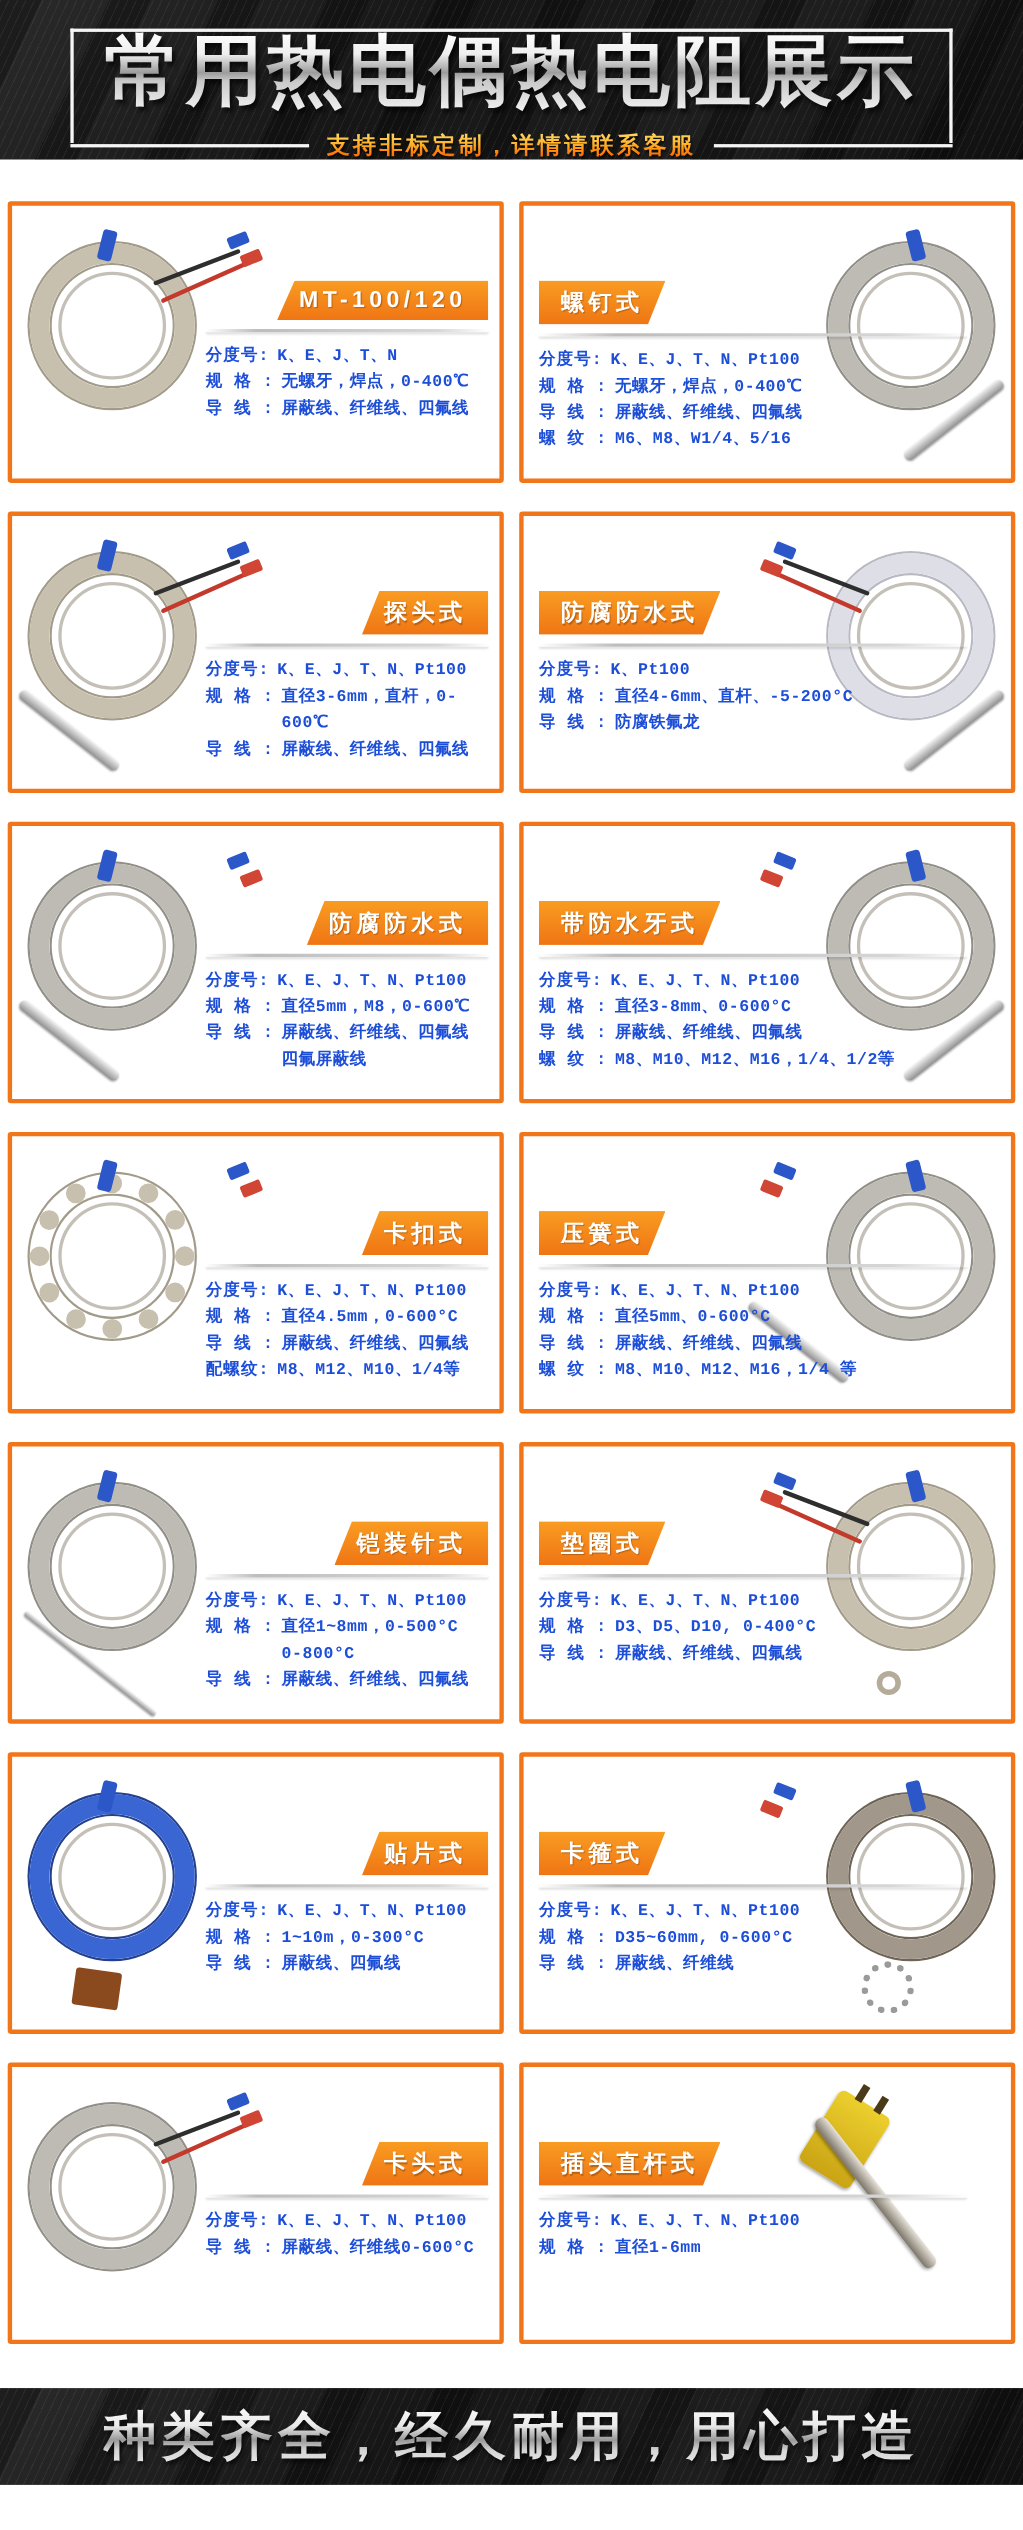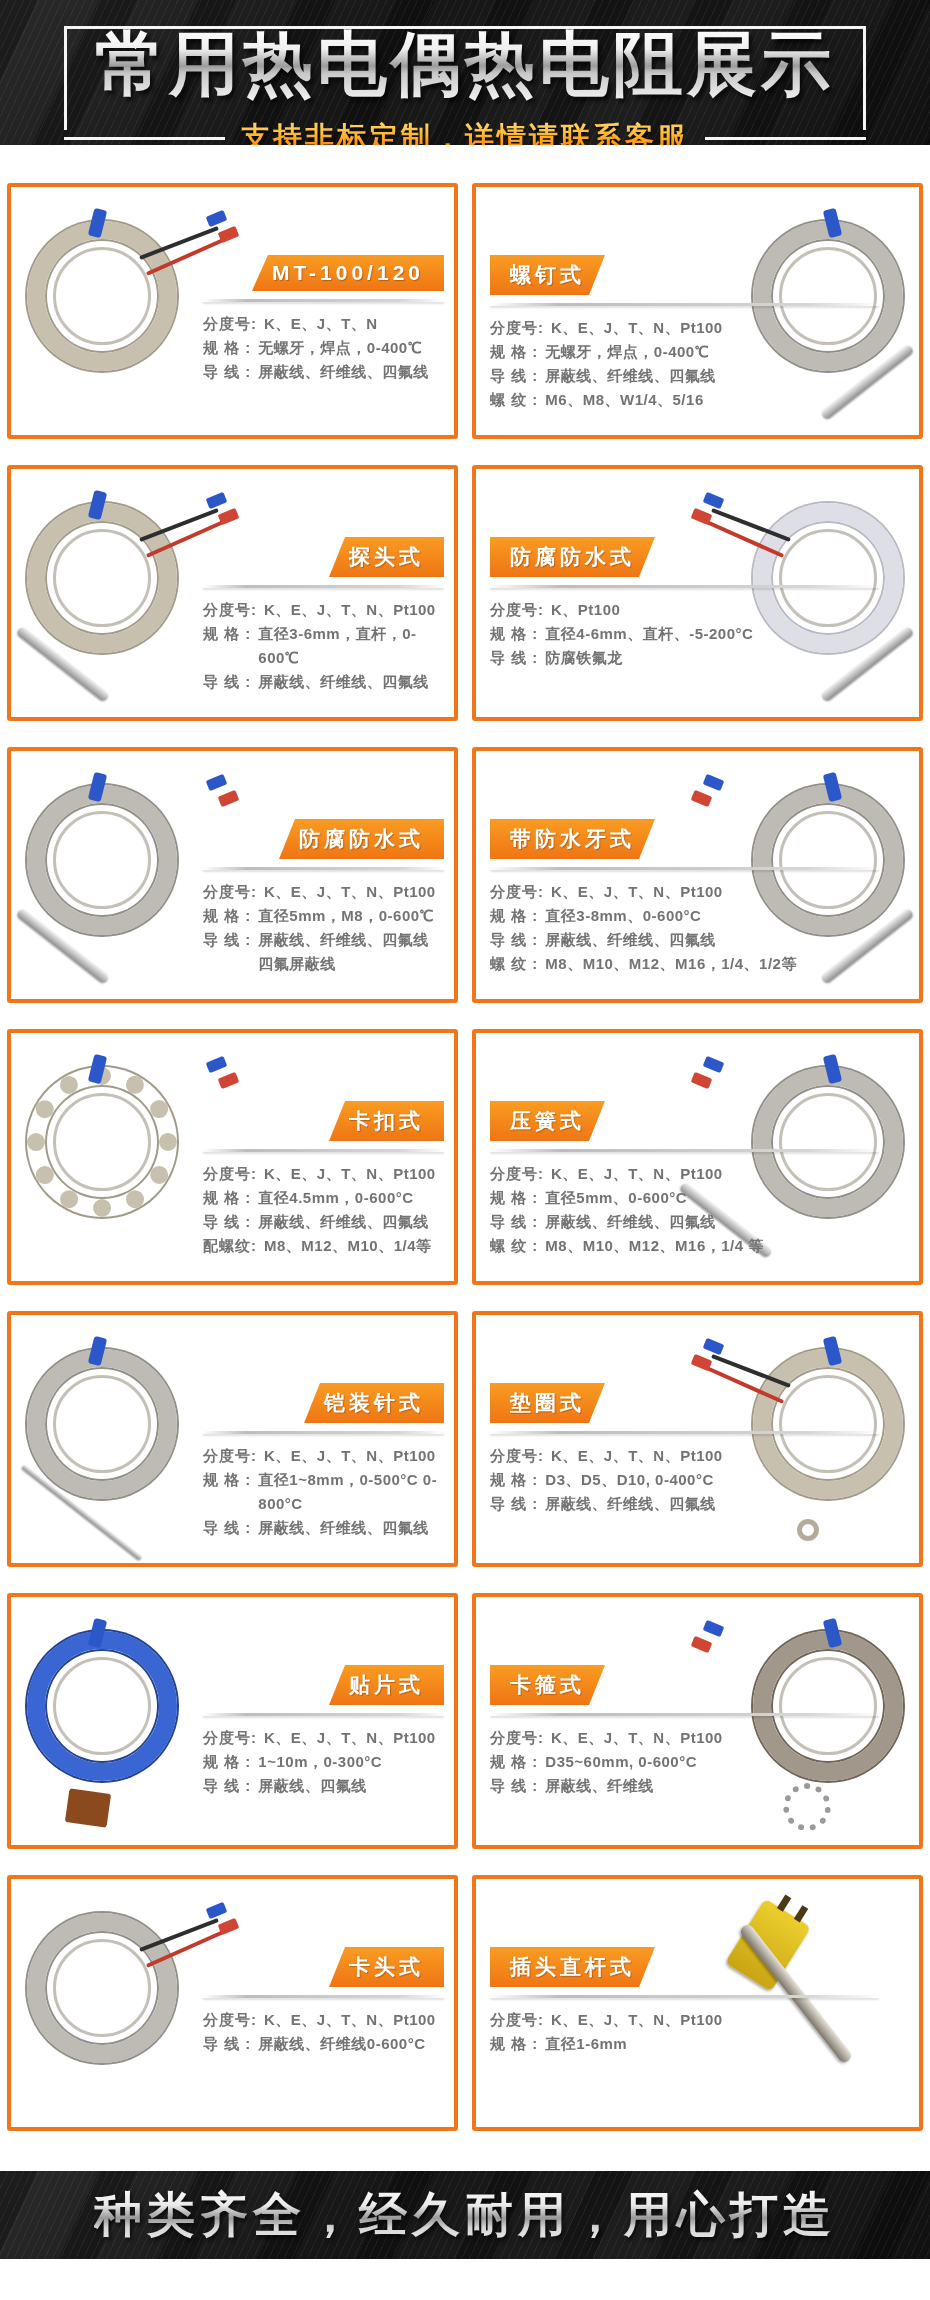--- a/index.html
+++ b/index.html
@@ -34,21 +34,21 @@
     white-space:nowrap;
   }
   .subtitle-row {
     position:absolute; left:64px; right:64px; top:118px;
     display:flex; align-items:center; gap:16px;
   }
   .subtitle-row::before, .subtitle-row::after {
     content:""; flex:1; height:3px; background:#f5f5f5;
   }
   .sub-title {
-    font-size:29px; font-weight:bold; letter-spacing:3px; white-space:nowrap;
+    font-size:21px; font-weight:bold; letter-spacing:3px; white-space:nowrap;
     background:linear-gradient(180deg,#ffe27a 0%,#ffb42a 45%,#ff7d08 75%,#f2610a 100%);
     -webkit-background-clip:text; background-clip:text; color:transparent;
     filter:drop-shadow(1px 2px 1px rgba(0,0,0,.7));
   }
   .footer-text {
     font-size:48px; font-weight:900; letter-spacing:5px; white-space:nowrap;
     background:linear-gradient(180deg,#ffffff 0%,#e9e9e9 35%,#989898 55%,#d5d5d5 70%,#f2f2f2 100%);
     -webkit-background-clip:text; background-clip:text; color:transparent;
     filter:drop-shadow(2px 3px 2px rgba(0,0,0,.65));
   }
@@ -121,21 +121,21 @@
   }
   .plug-body::before { left:12px; } .plug-body::after { left:32px; }
   .plug-rod {
     position:absolute; top:96px; left:34px; width:170px; height:13px; border-radius:6px;
     background:linear-gradient(180deg,#e8e4da,#7c7468); transform:rotate(-52deg);
     box-shadow:0 2px 3px rgba(0,0,0,.35);
   }
 
   
   .info { position:absolute; top:68px; z-index:2; }
-  .img-left  .info { left:176px; right:10px;margin-left:16px; }
+  .img-left  .info { left:176px; right:10px; }
   .img-right .info { left:14px; right:40px; }
   .ribbon-row { display:flex; }
   .img-left  .ribbon-row { justify-content:flex-end; }
   .img-right .ribbon-row { justify-content:flex-start; }
   .ribbon {
     position:relative; display:inline-block;
     padding:6px 20px; font-size:21px; font-weight:bold; letter-spacing:4px;
     color:#fff; white-space:nowrap;
     background:linear-gradient(180deg,#f99c22 0%,#f2synth 0,#ef7514 100%);
     background:linear-gradient(180deg,#f99c22 0%,#ef7514 100%);
@@ -146,21 +146,21 @@
   .shard {
     position:absolute; width:13px; height:62%; top:8%;
     background:#f79b2e; transform:skewX(-22deg);
   }
   .img-left .shard { left:-22px; }
   .rule {
     height:3px; margin:8px 0 10px; border-radius:2px;
     background:linear-gradient(90deg, rgba(185,185,185,0) 0%, #bdbdbd 18%, #d6d6d6 82%, rgba(185,185,185,0) 100%);
     box-shadow:0 2px 2px rgba(0,0,0,.12);
   }
-  .specs { font-size:15px; font-weight:bold; color:#737373; line-height:1.6; }
+  .specs { font-size:15px; font-weight:bold; color:#1d4ed8; line-height:1.6;font-family:Liberation Mono, monospace; }
   .spec { display:flex; gap:7px; align-items:flex-start; }
   .spec .k { white-space:nowrap; letter-spacing:1px; }
   .spec .v { letter-spacing:.5px; }
 </style>
 </head>
 <body>
 
 <header class="banner banner-top">
   <div class="frame"></div>
   <h1 class="main-title">常用热电偶热电阻展示</h1>

